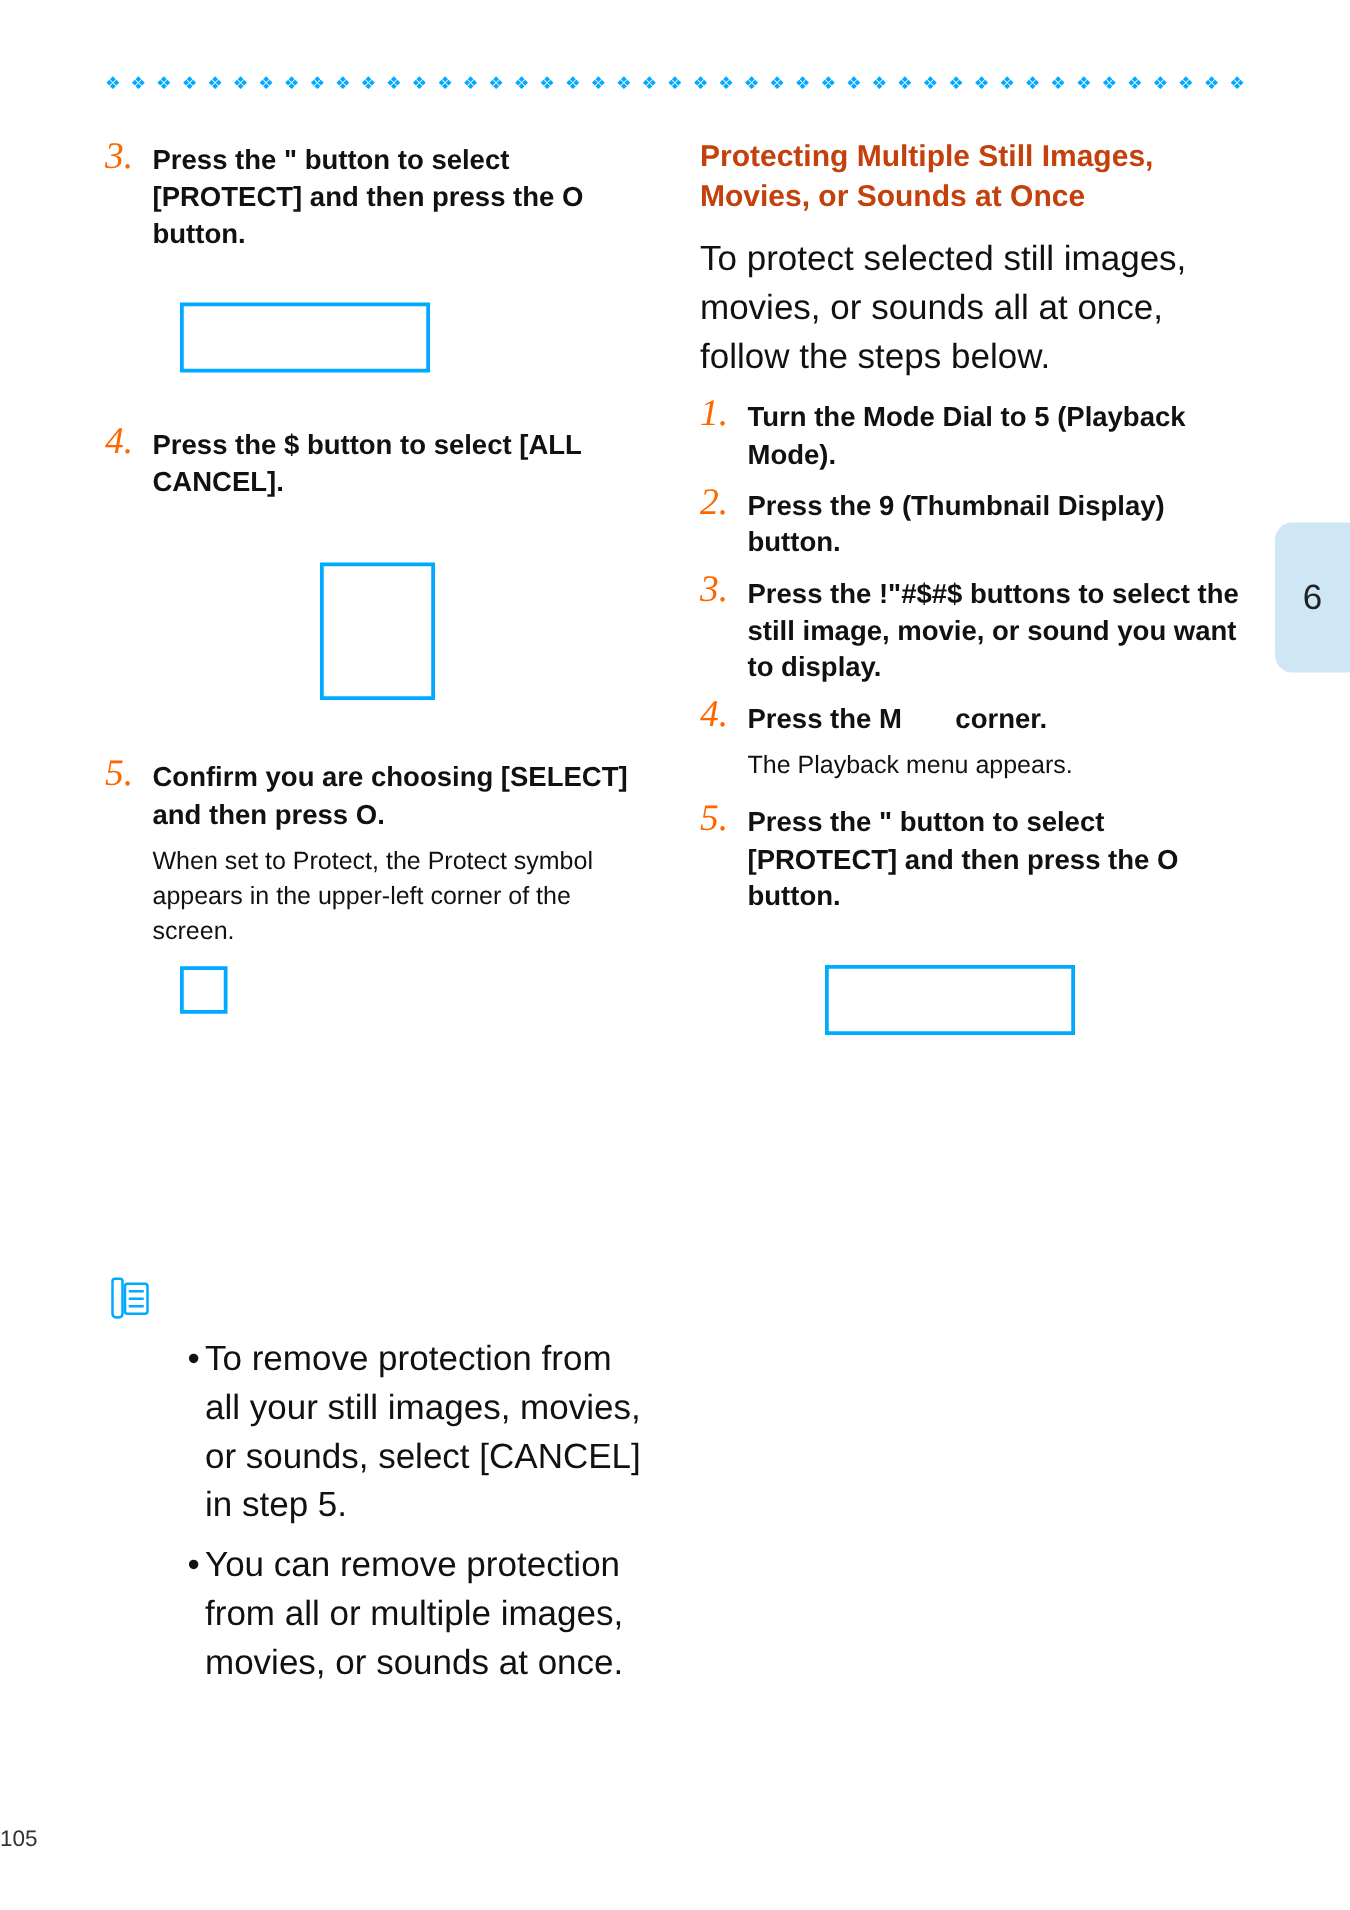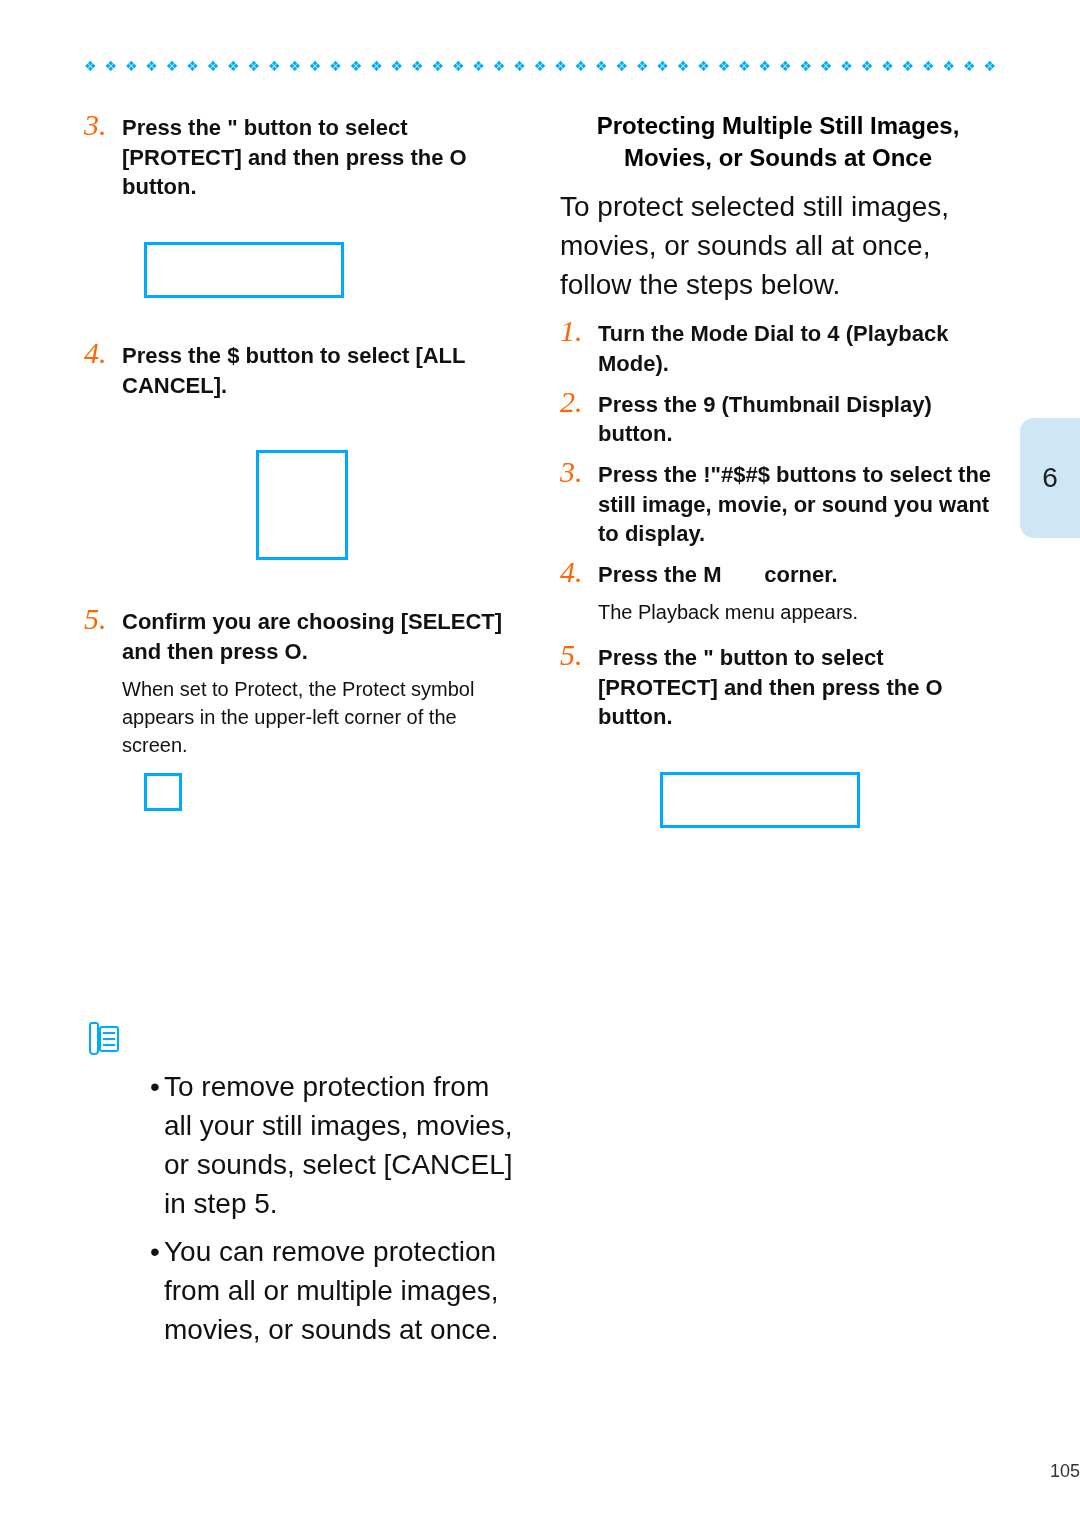--- a/index.html
+++ b/index.html
@@ -11,28 +11,28 @@
   .col { width: 440px; }
   .step { display: flex; gap: 12px; margin-bottom: 8px; }
   .num { color: #ff6600; font-style: italic; font-family: Georgia, 'Times New Roman', serif; font-size: 30px; line-height: 1; min-width: 26px; }
   .step-text { font-weight: bold; font-size: 22px; line-height: 1.35; padding-top: 3px; }
   .screen-placeholder { border: 3px solid #00aaff; background: #fff; }
   .ph-wide { width: 200px; height: 56px; margin: 40px 0 40px 60px; }
   .ph-sq { width: 92px; height: 110px; margin: 50px auto 44px auto; }
   .ph-tiny { width: 38px; height: 38px; margin: 14px 0 14px 60px; }
   .body-text { font-size: 20px; line-height: 1.4; margin: 8px 0 14px 38px; }
   .body-text-noindent { font-size: 28px; line-height: 1.4; margin: 6px 0 12px 0; }
-  .section-head { color: #000000; font-size: 24px; line-height: 1.35; margin-bottom: 12px; text-align: center; }
+  .section-head { color: #c2410c; font-size: 24px; line-height: 1.35; margin-bottom: 12px; }
   .note-block { margin-top: 210px; }
   .note-icon { width: 36px; height: 36px; margin-bottom: 10px; }
   .note-icon svg { width: 36px; height: 36px; }
   .bullets { list-style: none; font-size: 28px; line-height: 1.4; padding-left: 66px; }
   .bullets li { position: relative; margin-bottom: 8px; padding-left: 14px; }
   .bullets li::before { content: "•"; position: absolute; left: 0; top: 0; }
-  .page-num { position: absolute; bottom: 46px; left: 0; right: 0; text-align: right; font-size: 18px; color: #333; }
+  .page-num { position: absolute; bottom: 46px; left: 0; right: 0; text-align: left; font-size: 18px; color: #333; }
   .side-tab { position: absolute; right: 0; top: 418px; width: 60px; height: 120px; background: #cfe6f5; border-top-left-radius: 14px; border-bottom-left-radius: 14px; display: flex; align-items: center; justify-content: center; font-size: 28px; color: #222; }
 </style>
 </head>
 <body>
 
 <div class="page">
 
   <div class="diamond-row">
     <span>❖ ❖ ❖ ❖ ❖ ❖ ❖ ❖ ❖ ❖ ❖ ❖ ❖ ❖ ❖ ❖ ❖ ❖ ❖ ❖ ❖ ❖ ❖ ❖ ❖ ❖ ❖ ❖ ❖ ❖ ❖ ❖ ❖ ❖ ❖ ❖ ❖ ❖ ❖ ❖ ❖ ❖ ❖ ❖ ❖ ❖ ❖ ❖ ❖ ❖ ❖ ❖ ❖ ❖ ❖</span>
   </div>
@@ -83,21 +83,21 @@
 
     </div>
 
     <div class="col">
 
       <h2 class="section-head">Protecting Multiple Still Images, Movies, or Sounds at Once</h2>
       <p class="body-text-noindent">To protect selected still images, movies, or sounds all at once, follow the steps below.</p>
 
       <div class="step">
         <div class="num">1.</div>
-        <div class="step-text">Turn the Mode Dial to 4 (Playback Mode).</div>
+        <div class="step-text">Turn the Mode Dial to 5 (Playback Mode).</div>
       </div>
 
       <div class="step">
         <div class="num">2.</div>
         <div class="step-text">Press the 9 (Thumbnail Display) button.</div>
       </div>
 
       <div class="step">
         <div class="num">3.</div>
         <div class="step-text">Press the !"#$#$ buttons to select the still image, movie, or sound you want to display.</div>

